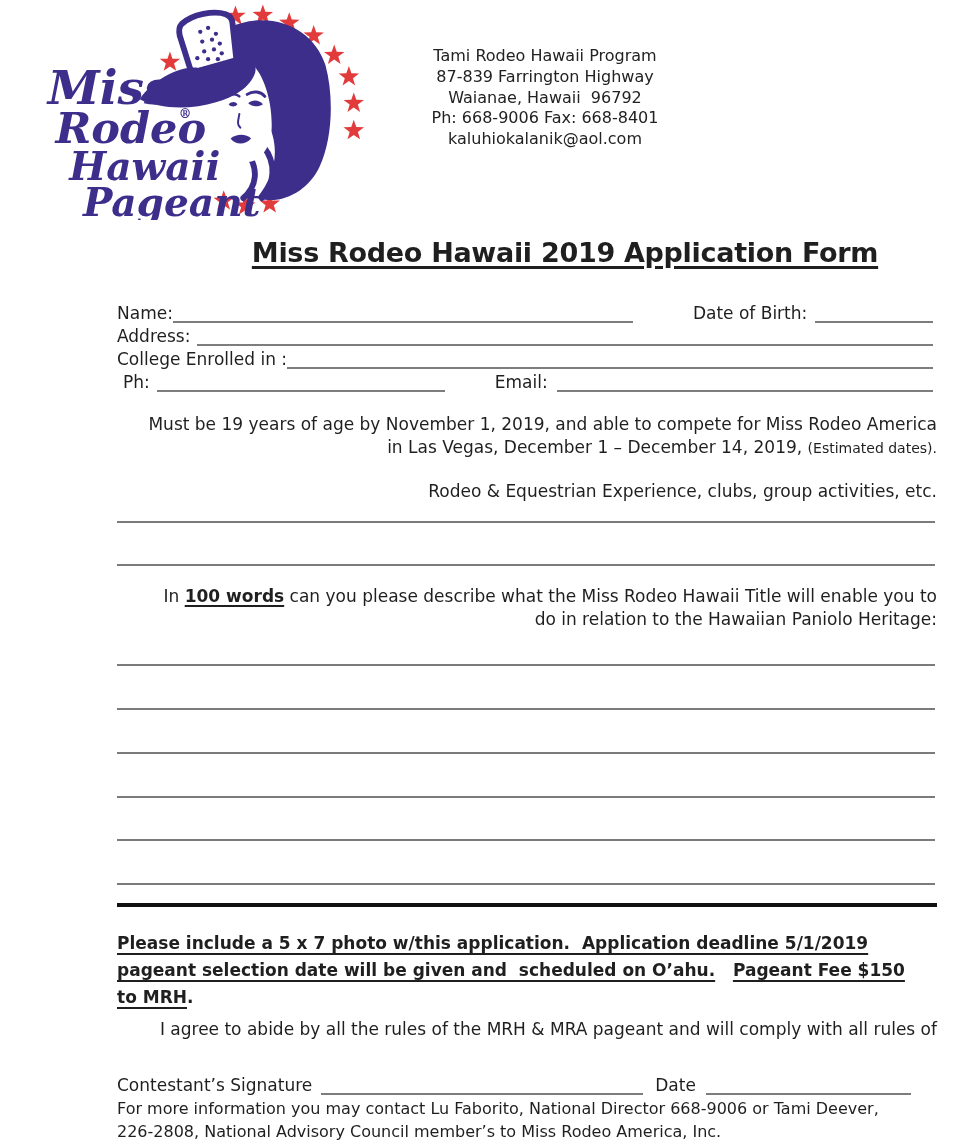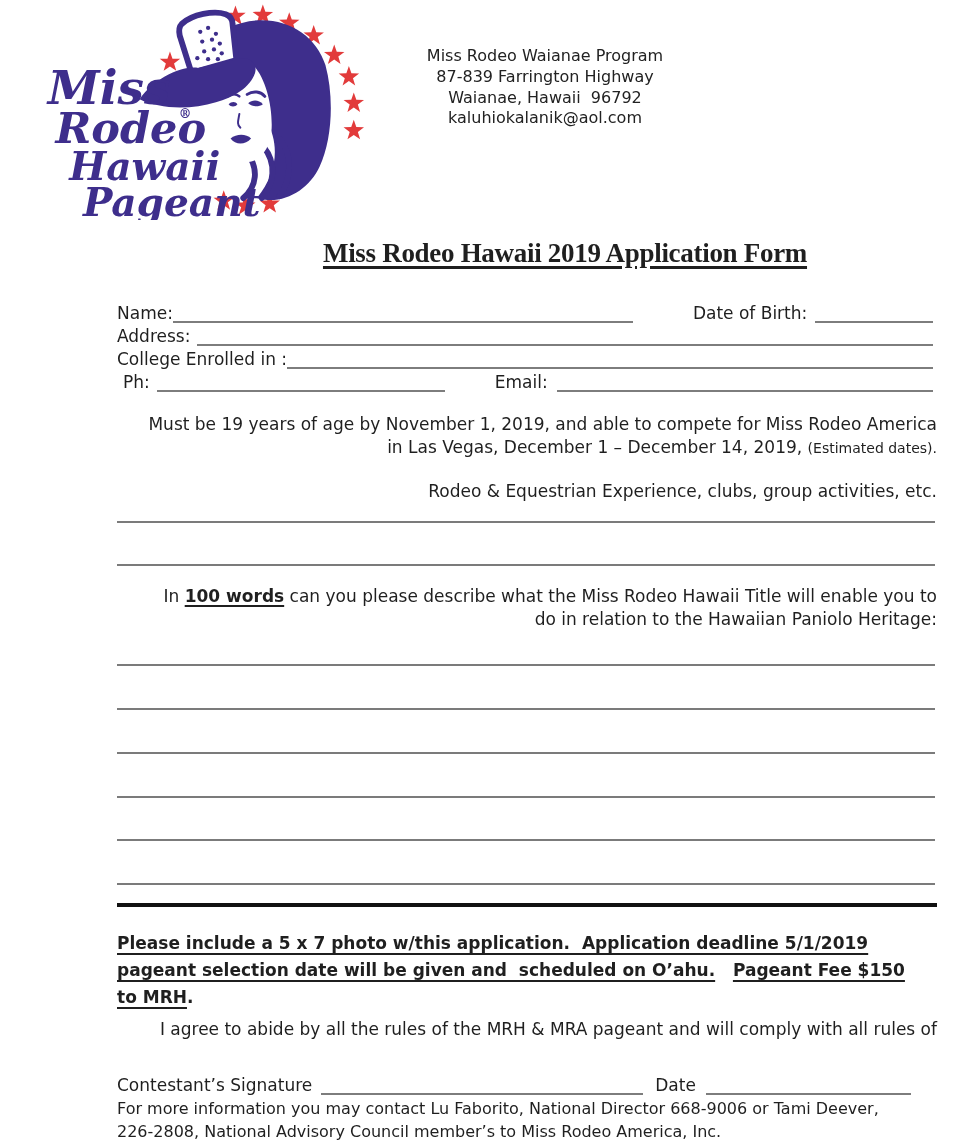--- a/index.html
+++ b/index.html
@@ -8,21 +8,21 @@
     font-family:"DejaVu Sans","Liberation Sans",sans-serif;
     color:#1f1f1f;-webkit-font-smoothing:antialiased;
   }
   .abs{position:absolute;}
   
   #logo{left:36px;top:4px;width:352px;height:216px;}
   #contact{left:393px;top:46px;width:304px;text-align:center;font-size:16px;line-height:20.8px;color:#222;}
   
   #title{left:160px;top:237px;width:810px;text-align:center;font-size:27px;font-weight:bold;
          letter-spacing:-0.3px;white-space:nowrap;}
-  #title span{text-decoration:underline;text-decoration-thickness:3px;text-underline-offset:4px;font-family:Liberation Serif, serif;}
+  #title span{text-decoration:underline;text-decoration-thickness:3px;text-underline-offset:4px;}
   
   .para{left:117px;width:820px;font-size:17px;line-height:23px;white-space:nowrap;text-align:right;}
   .small{font-size:14px;}
   .u{text-decoration:underline;text-decoration-thickness:2px;text-underline-offset:3.5px;}
   .bu{font-weight:bold;text-decoration:underline;text-decoration-thickness:2px;text-underline-offset:3px;}
   
   .row{left:117px;width:816px;display:flex;align-items:flex-end;font-size:17px;height:23px;white-space:nowrap;}
   .ln{display:inline-block;border-bottom:2px solid #7d7d7d;height:21px;}
   
   .bline{left:117px;width:818px;border-top:2px solid #7b7b7b;height:0;}
@@ -99,23 +99,24 @@
   <g>
     <text class="lg-text" x="12" y="102" font-size="48">Miss</text>
     <text class="lg-text" x="20" y="142" font-size="44">Rodeo</text>
     <text class="lg-text" x="146" y="116" font-size="13">®</text>
     <text class="lg-text" x="34" y="180" font-size="40">Hawaii</text>
     <text class="lg-text" x="48" y="216" font-size="40">Pageant</text>
   </g>
 </svg>
 
 <div id="contact" class="abs">
-  <div>Miss Rodeo Waianae Program</div>
+  <div>Tami Rodeo Hawaii Program</div>
   <div>87-839 Farrington Highway</div>
   <div>Waianae, Hawaii&nbsp; 96792</div>
+  <div>Ph: 668-9006 Fax: 668-8401</div>
   <div>kaluhiokalanik@aol.com</div>
 </div>
 
 <div id="title" class="abs"><span>Miss Rodeo Hawaii 2019 Application Form</span></div>
 
 <div class="row abs" style="top:300px;justify-content:center;">
   <span>Name:</span>
   <span class="ln" style="width:460px;"></span>
   <span style="margin-left:60px;">Date of Birth:</span>
   <span class="ln" style="flex:1;margin-left:8px;"></span>

